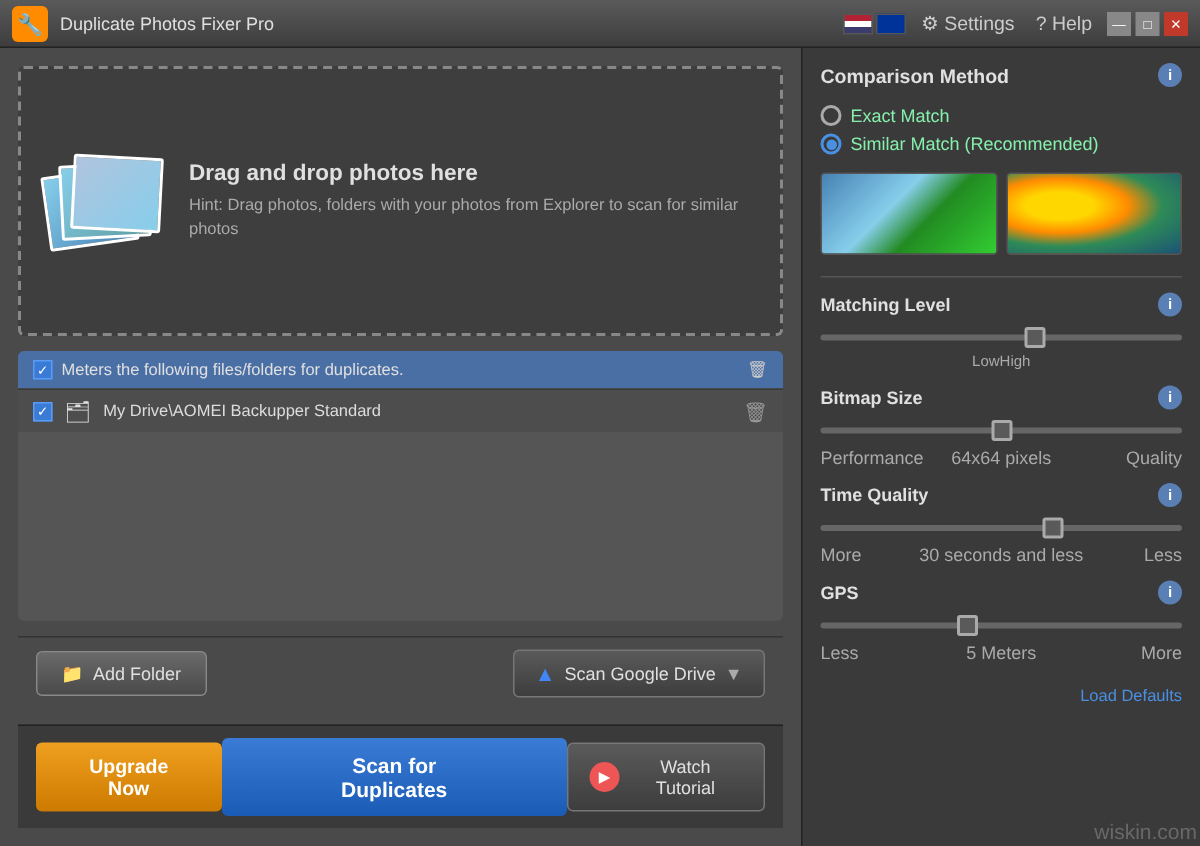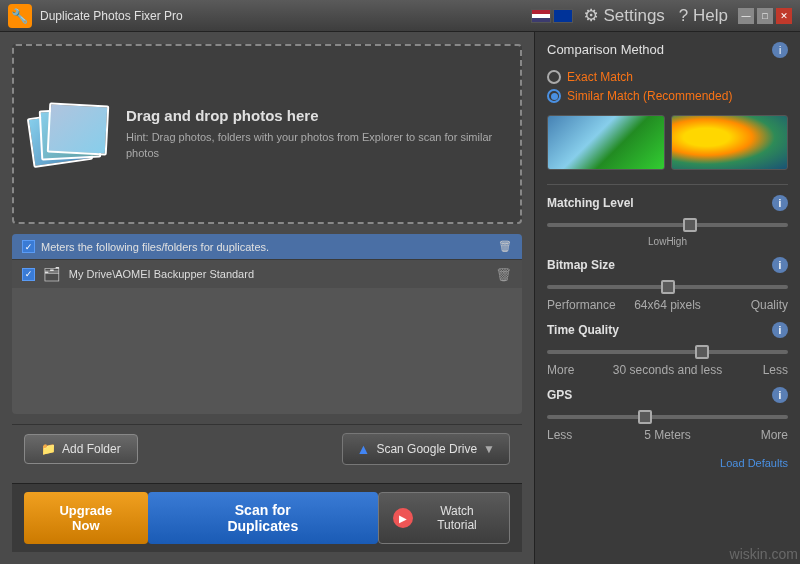--- a/index.html
+++ b/index.html
@@ -55,21 +55,21 @@
       width: 20px;
       height: 14px;
       border: 1px solid #555;
     }
     .flag-us { background: linear-gradient(to bottom, #b22234 33%, #fff 33%, #fff 66%, #3c3b6e 66%); }
     .flag-eu { background: #003399; }
     .settings-btn {
       background: none;
       border: none;
       color: #ccc;
-      font-size: 17px;
+      font-size: 13px;
       cursor: pointer;
       padding: 2px 4px;
     }
     .window-controls {
       display: flex;
       gap: 3px;
     }
     .win-btn {
       width: 16px;
       height: 16px;
@@ -251,20 +251,21 @@
       align-items: center;
       gap: 6px;
     }
     .scan-google-btn .dropdown-arrow {
       color: #aaa;
     }
 
     
     .scan-bar {
       display: flex;
+      align-items: center;
       justify-content: space-between;
       padding: 8px 12px;
       background: #3a3a3a;
       border-top: 1px solid #222;
     }
     .upgrade-btn {
       background: linear-gradient(to bottom, #f0a020, #cc7a00);
       border: none;
       color: #fff;
       padding: 8px 20px;
@@ -314,25 +315,25 @@
       border-left: 1px solid #222;
       display: flex;
       flex-direction: column;
       padding: 10px 12px;
       gap: 8px;
       overflow-y: auto;
     }
 
     .section-title {
       font-size: 13px;
-      font-weight: normal;
+      font-weight: bold;
       color: #e0e0e0;
       margin-bottom: 4px;
       display: flex;
-      align-items: flex-start;
+      align-items: center;
       justify-content: space-between;
     }
     .info-icon {
       width: 16px;
       height: 16px;
       background: #5a7fb5;
       border-radius: 50%;
       display: flex;
       align-items: center;
       justify-content: center;
@@ -346,21 +347,21 @@
       display: flex;
       flex-direction: column;
       gap: 5px;
       margin-bottom: 4px;
     }
     .radio-option {
       display: flex;
       align-items: center;
       gap: 6px;
       font-size: 12px;
-      color: #f97316;
+      color: #86efac;
       cursor: pointer;
     }
     .radio-circle {
       width: 14px;
       height: 14px;
       border-radius: 50%;
       border: 2px solid #aaa;
       display: flex;
       align-items: center;
       justify-content: center;

